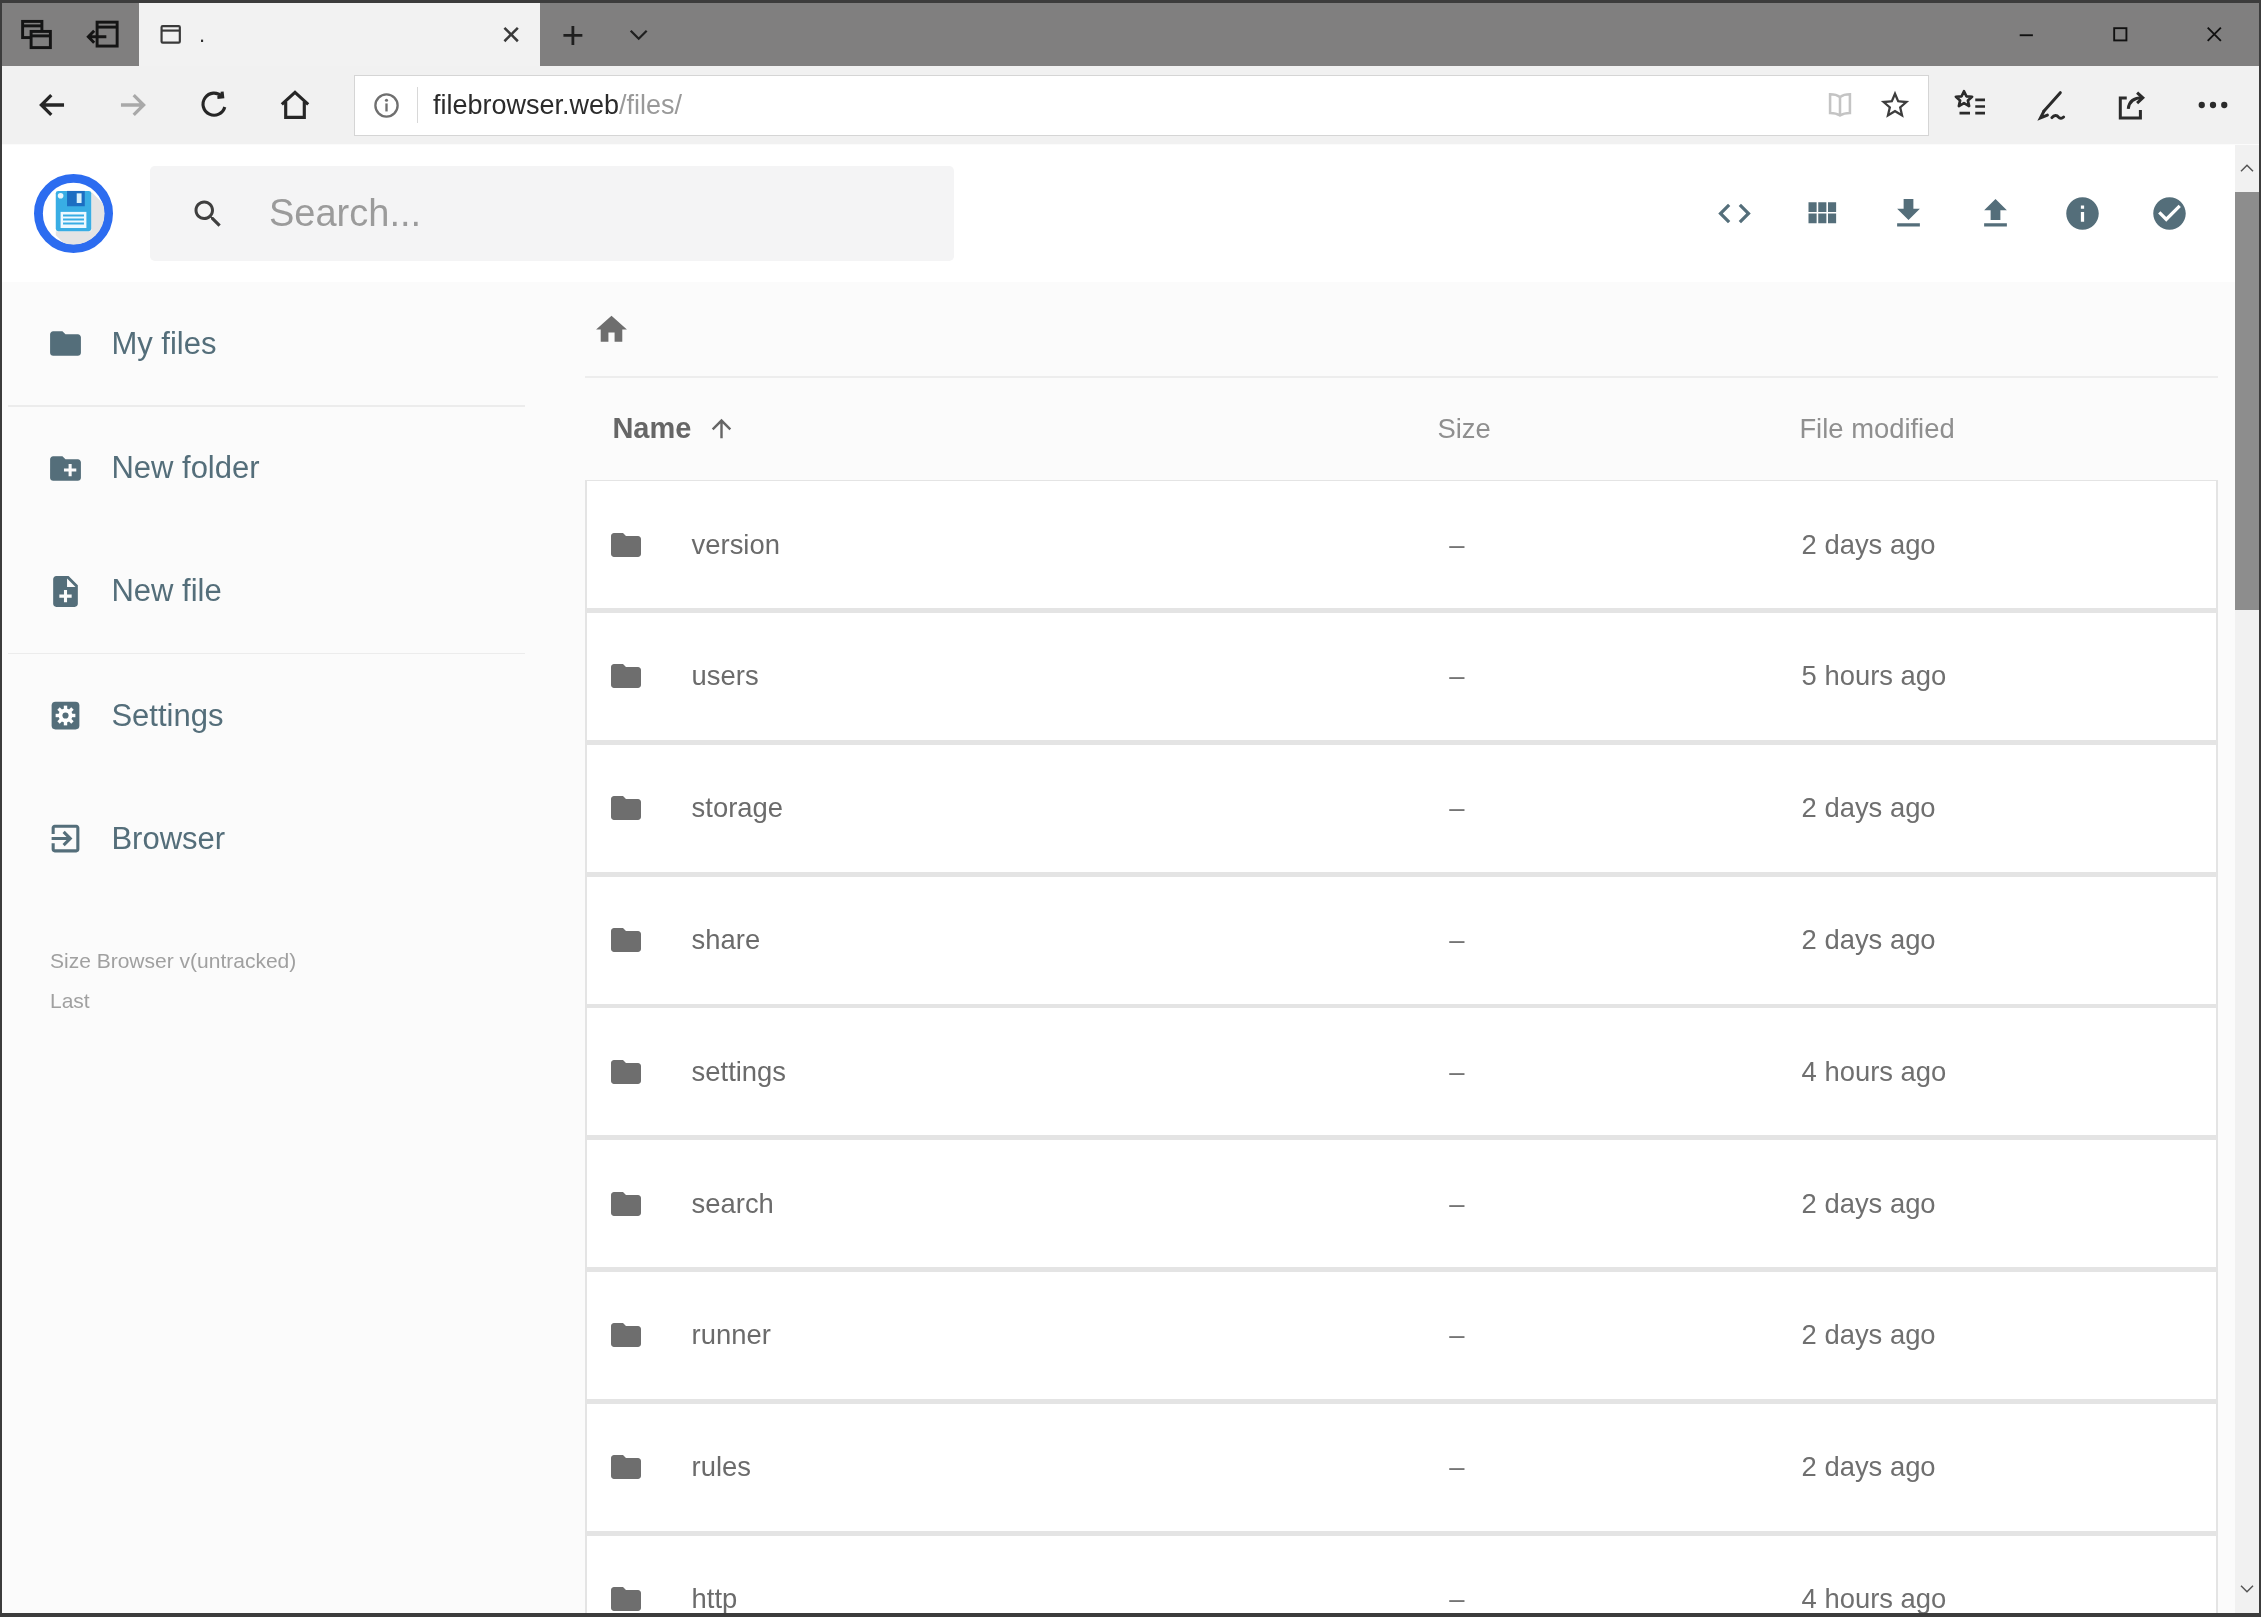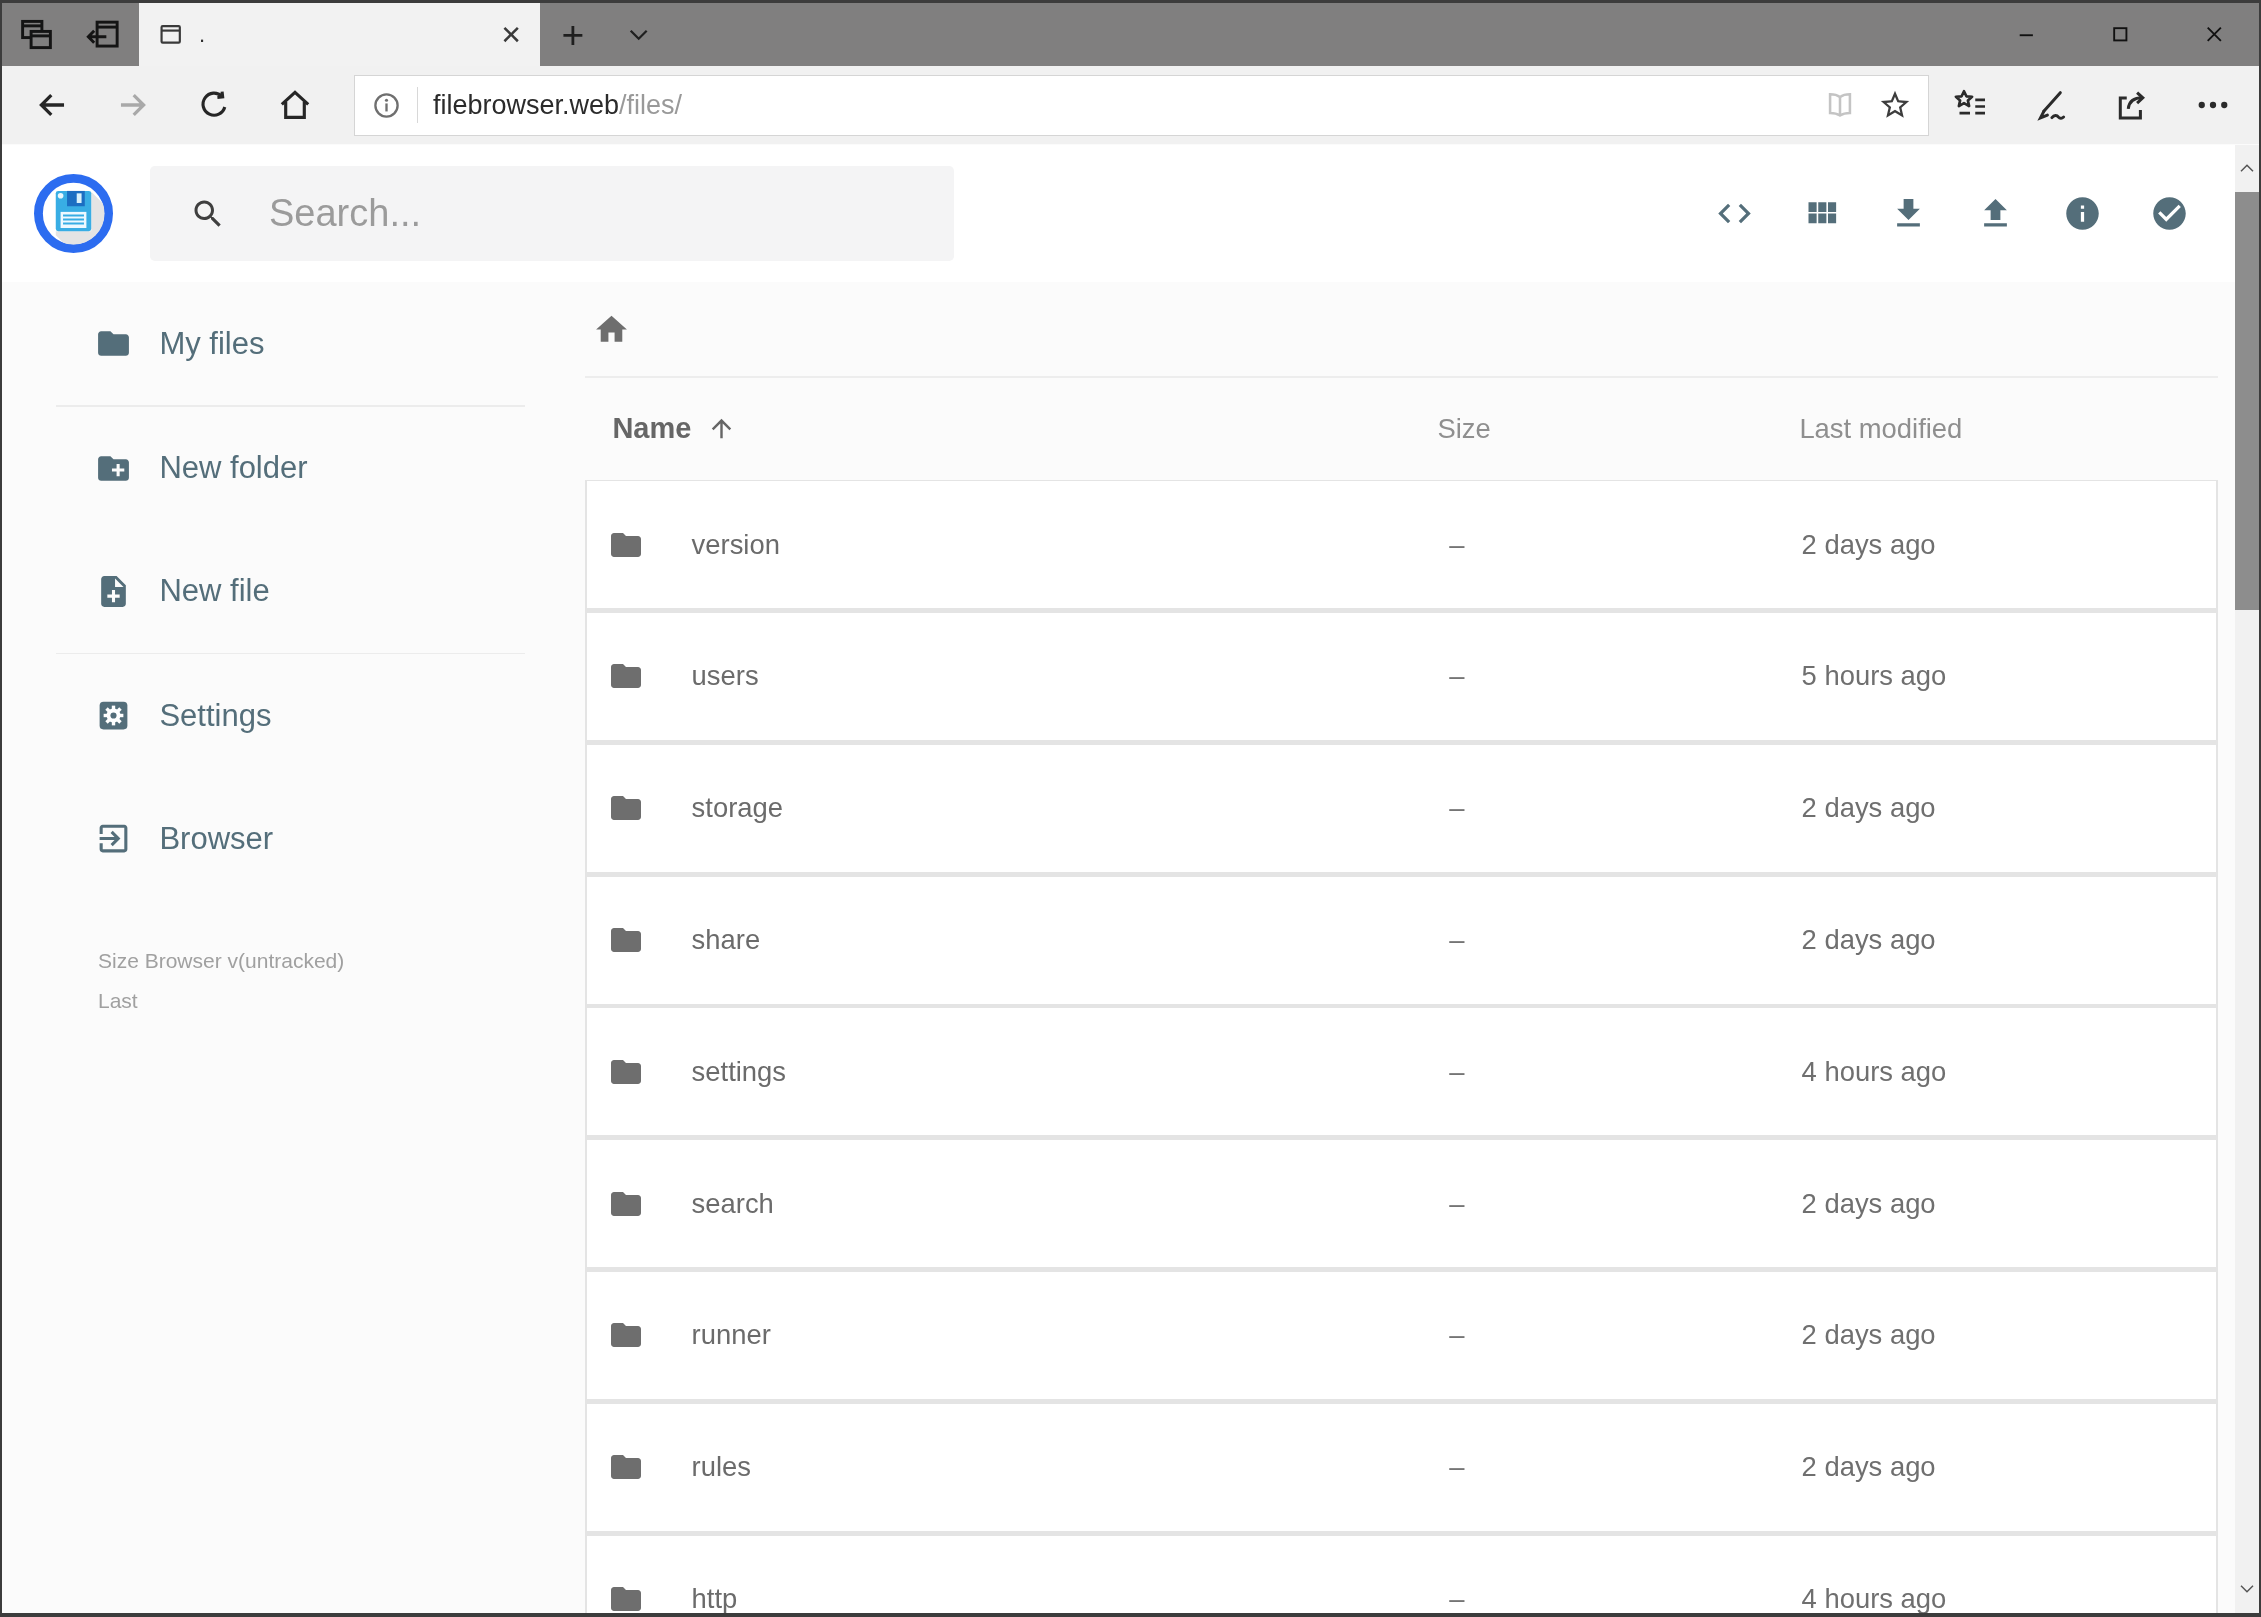--- a/index.html
+++ b/index.html
@@ -44,21 +44,21 @@
   .appheader{position:absolute;left:0;top:145px;width:100%;height:137px;background:#ffffff;display:flex;align-items:center;}
   .logo{margin-left:34px;flex:0 0 auto;}
   .searchbox{margin-left:37px;width:804px;height:95px;background:#f4f4f5;border-radius:4.8px;display:flex;align-items:center;padding:0 24px 0 40px;}
   .searchbox input{flex:1;border:none;outline:none;background:transparent;font-size:38px;color:#444;margin-left:41px;font-family:"Liberation Sans",sans-serif;}
   .searchbox input::placeholder{color:#9b9b9b;}
   .hdr-actions{margin-left:auto;margin-right:48px;display:flex;align-items:center;}
   .act-btn{width:87px;height:73px;display:flex;align-items:center;justify-content:center;}
 
   
   .appbody{position:absolute;left:0;top:282px;width:100%;height:1335px;background:#fbfbfb;}
-  .sidebar{position:absolute;left:0;top:0;width:533px;height:100%;padding-left:48px;}
+  .sidebar{position:absolute;left:0;top:0;width:533px;height:100%;}
   .sb-item{height:123px;display:flex;align-items:center;cursor:pointer;}
   .sb-icon{margin-left:47px;width:37px;height:37px;flex:0 0 auto;}
   .sb-label{margin-left:27.4px;font-size:31px;color:#546e7a;}
   .sb-div{height:1.6px;background:#ececec;margin:0 8px;}
   .sb-footer{margin:47px 0 0 50px;font-size:21px;color:#a0a0a0;line-height:1.35;}
   .sb-help{margin-top:11.3px;}
 
   .content{position:absolute;left:533px;top:0;right:24px;height:100%;padding-left:52px;}
   .breadcrumb{height:94px;display:flex;align-items:center;}
   .bc-home{margin-left:8px;width:37px;height:37px;display:flex;align-items:center;justify-content:center;}
@@ -367,21 +367,21 @@
       <div class="c-div"></div>
 
       <div class="listhead">
         <div class="lh-name">
           <span>Name</span>
           <svg class="sortarrow" viewBox="0 0 24 24">
             <path d="M4 12l1.41 1.41L11 7.83V20h2V7.83l5.58 5.58L20 12l-8-8-8 8z" fill="#666666"></path>
           </svg>
         </div>
         <div class="lh-col">Size</div>
-        <div class="lh-col">Last modified</div>
+        <div class="lh-col">File modified</div>
       </div>
 
       <div class="rows">
         <div class="row">
           <svg class="row-icon" viewBox="0 0 24 24">
               <path d="M10 4H4c-1.1 0-2 .9-2 2v12c0 1.1.9 2 2 2h16c1.1 0 2-.9 2-2V8c0-1.1-.9-2-2-2h-8l-2-2z" fill="#6e6e6e"></path>
             </svg>
           <span class="row-name">version</span>
           <span class="row-size">–</span>
           <span class="row-date">2 days ago</span>

